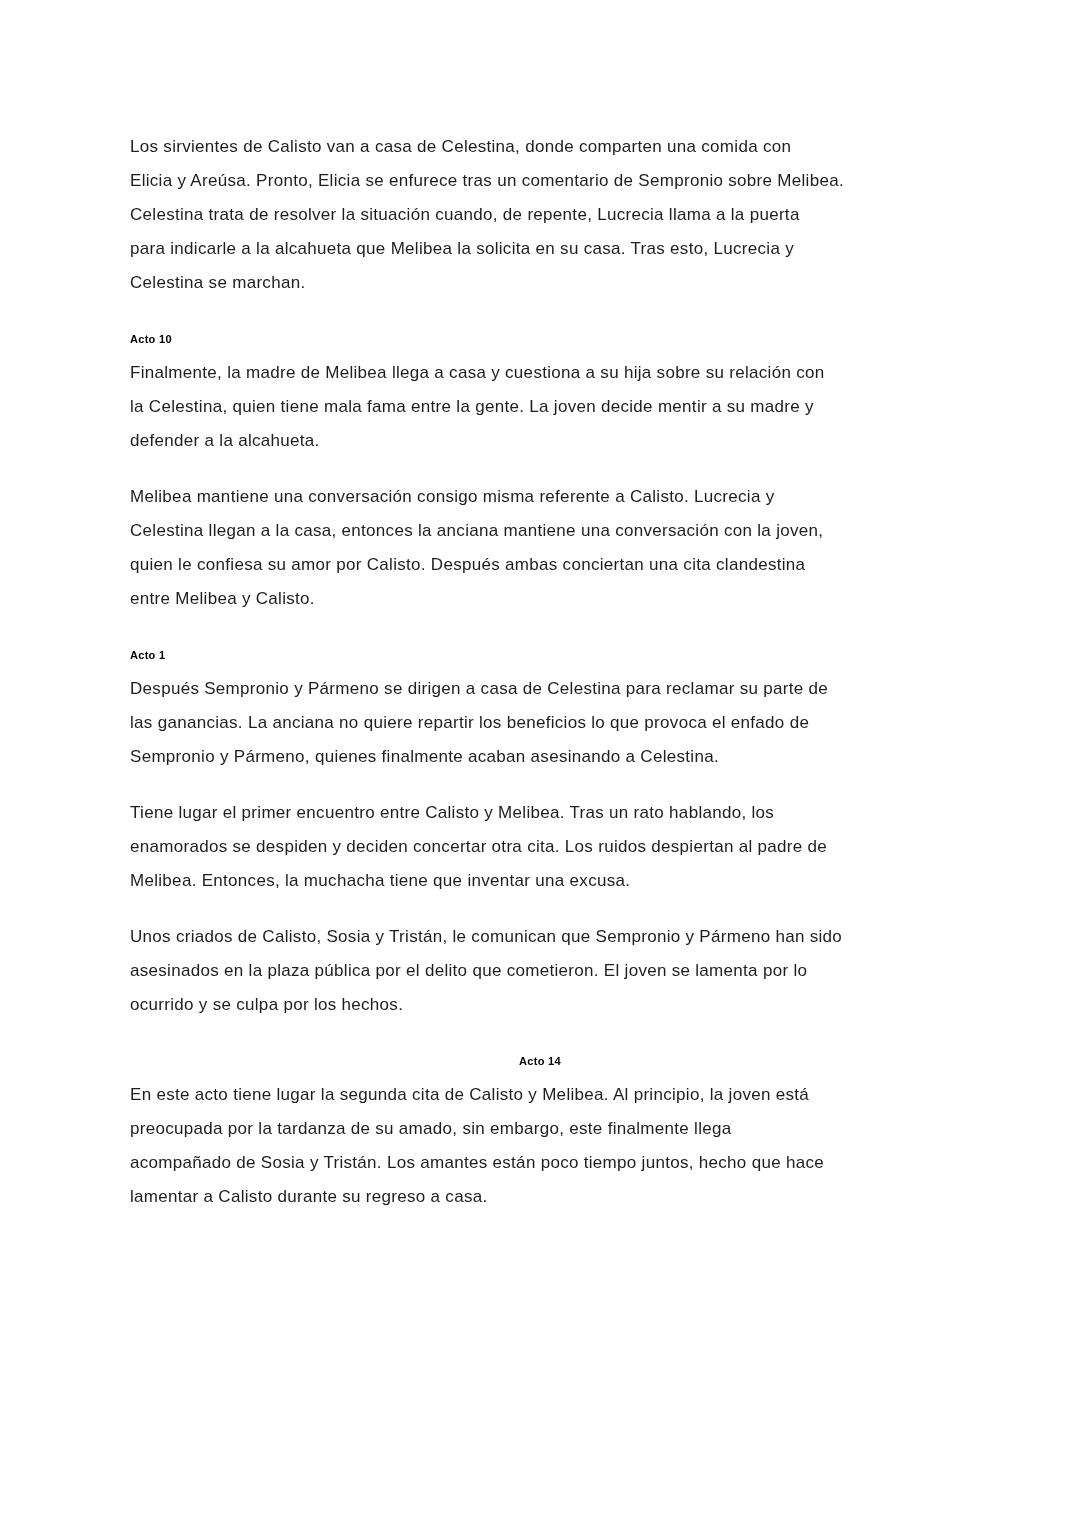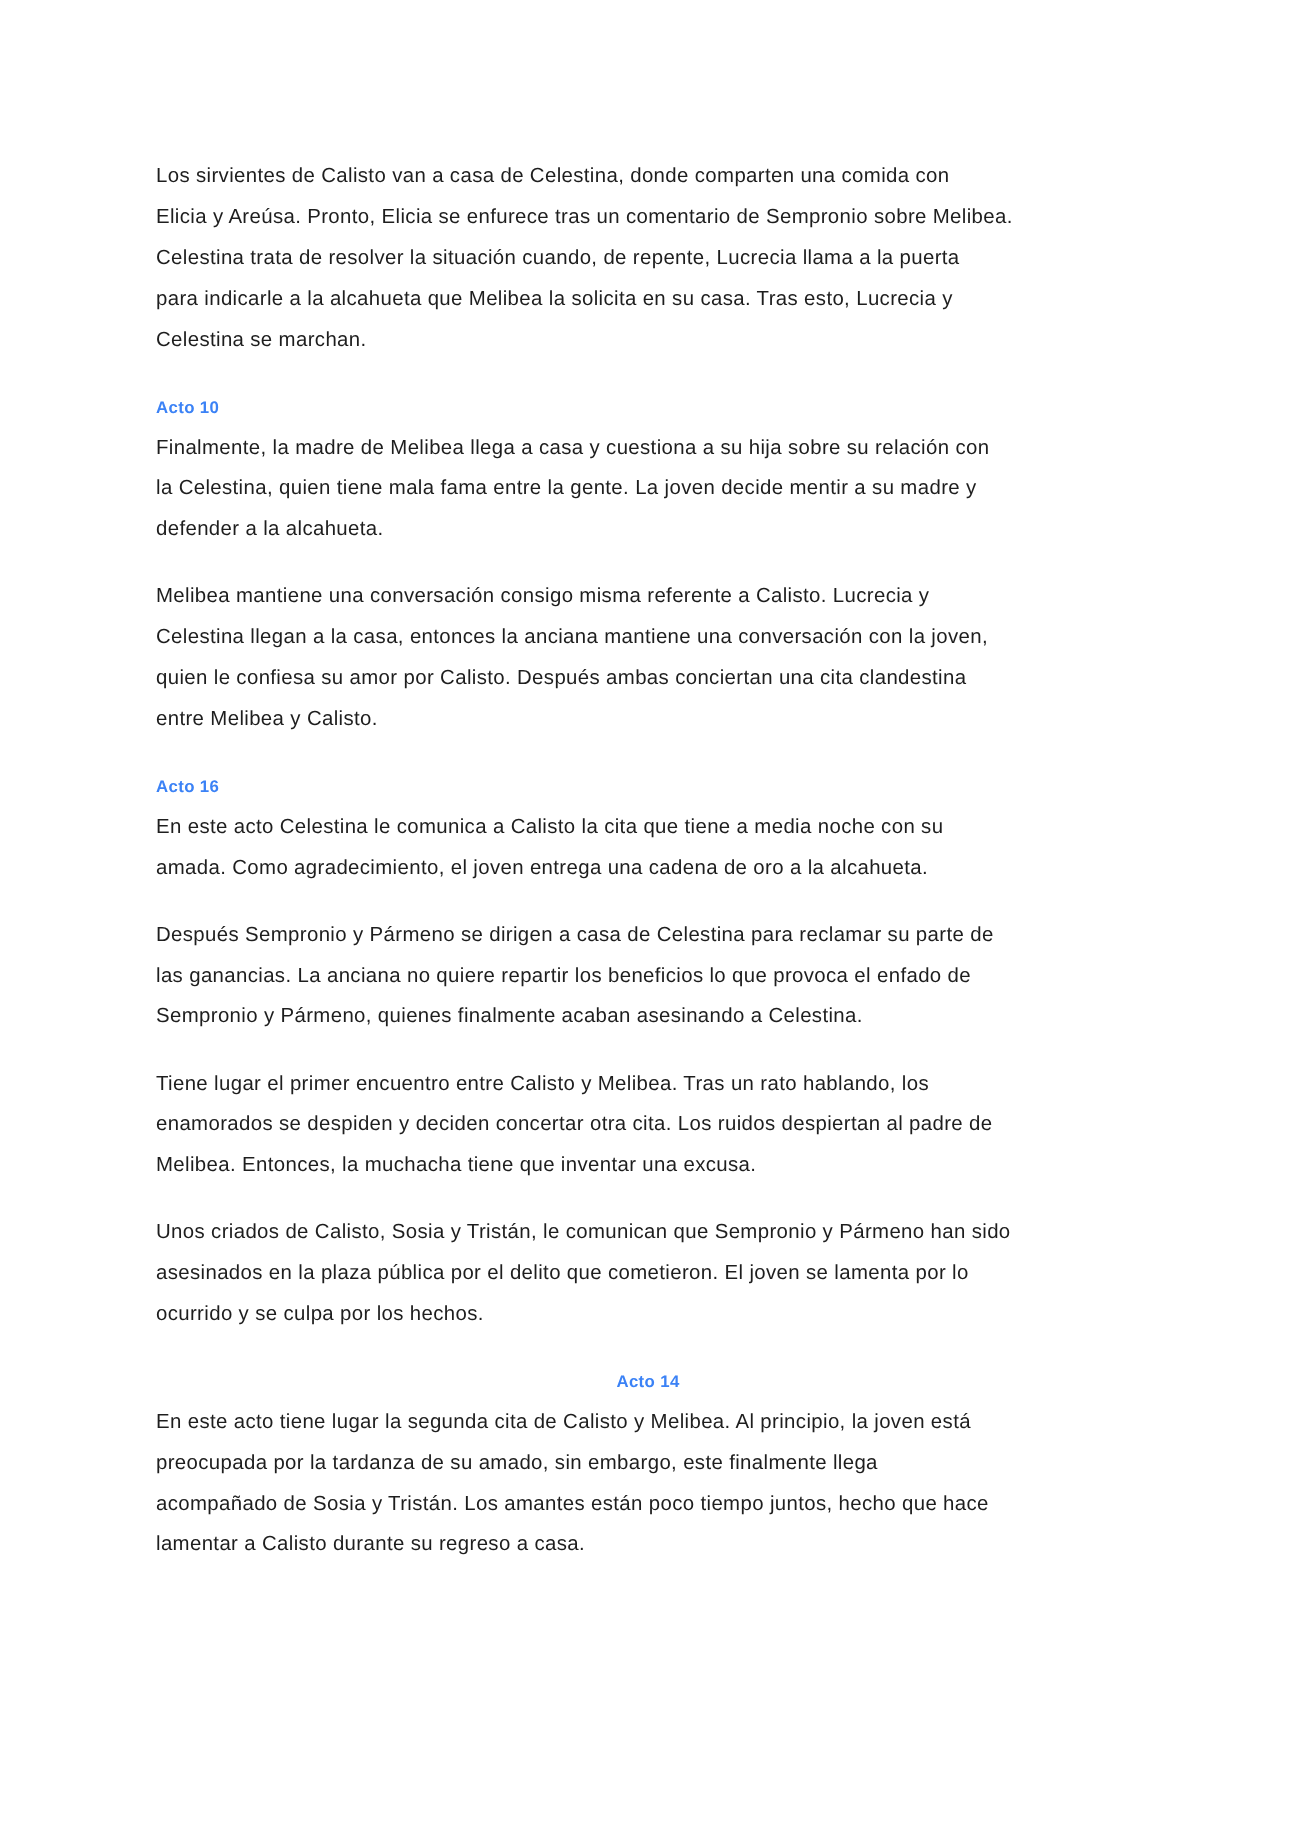--- a/index.html
+++ b/index.html
@@ -24,25 +24,25 @@
   .doc p {
     margin: 0 0 22px 0;
     font-size: 17px;
     line-height: 34px;
     letter-spacing: 0.3px;
     white-space: pre-line;
     color: #1e1e1e;
   }
   .doc h3 {
     margin: 0;
-    font-size: 14px;
+    font-size: 11px;
     line-height: 34px;
     letter-spacing: 0.3px;
     font-weight: 700;
-    color: #3b82f6;
+    color: #000000;
   }
   .extra-gap {
     margin-top: 30px;
     text-align: center;
   }
 </style>
 </head>
 <body>
 
 <div class="page">
@@ -56,23 +56,21 @@
 
     <h3>Acto 10</h3>
     <p>Finalmente, la madre de Melibea llega a casa y cuestiona a su hija sobre su relación con
 la Celestina, quien tiene mala fama entre la gente. La joven decide mentir a su madre y
 defender a la alcahueta.</p>
     <p>Melibea mantiene una conversación consigo misma referente a Calisto. Lucrecia y
 Celestina llegan a la casa, entonces la anciana mantiene una conversación con la joven,
 quien le confiesa su amor por Calisto. Después ambas conciertan una cita clandestina
 entre Melibea y Calisto.</p>
 
-    <h3>Acto 16</h3>
-    <p>En este acto Celestina le comunica a Calisto la cita que tiene a media noche con su
-amada. Como agradecimiento, el joven entrega una cadena de oro a la alcahueta.</p>
+    <h3>Acto 1</h3>
 
     <p>Después Sempronio y Pármeno se dirigen a casa de Celestina para reclamar su parte de
 las ganancias. La anciana no quiere repartir los beneficios lo que provoca el enfado de
 Sempronio y Pármeno, quienes finalmente acaban asesinando a Celestina.</p>
     <p>Tiene lugar el primer encuentro entre Calisto y Melibea. Tras un rato hablando, los
 enamorados se despiden y deciden concertar otra cita. Los ruidos despiertan al padre de
 Melibea. Entonces, la muchacha tiene que inventar una excusa.</p>
 
     <p>Unos criados de Calisto, Sosia y Tristán, le comunican que Sempronio y Pármeno han sido
 asesinados en la plaza pública por el delito que cometieron. El joven se lamenta por lo

